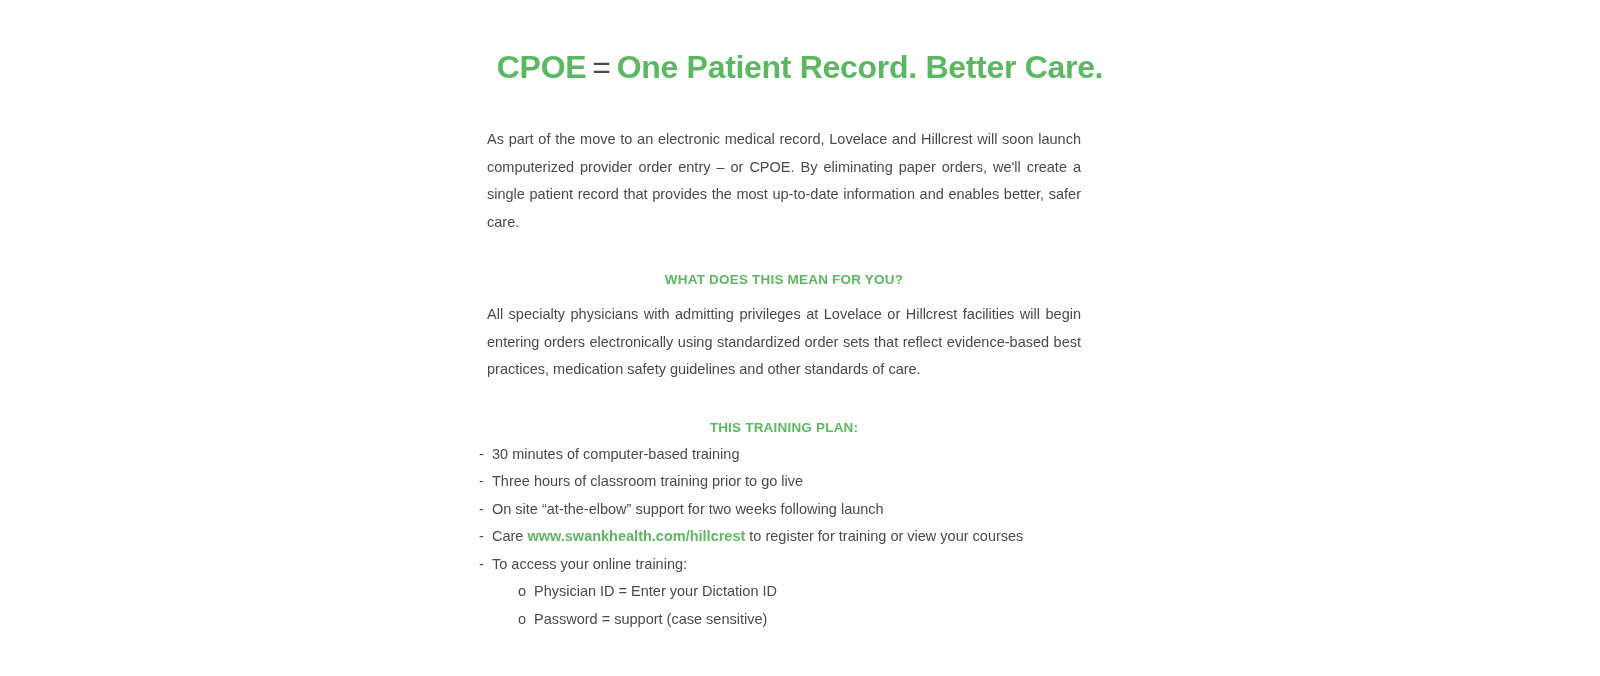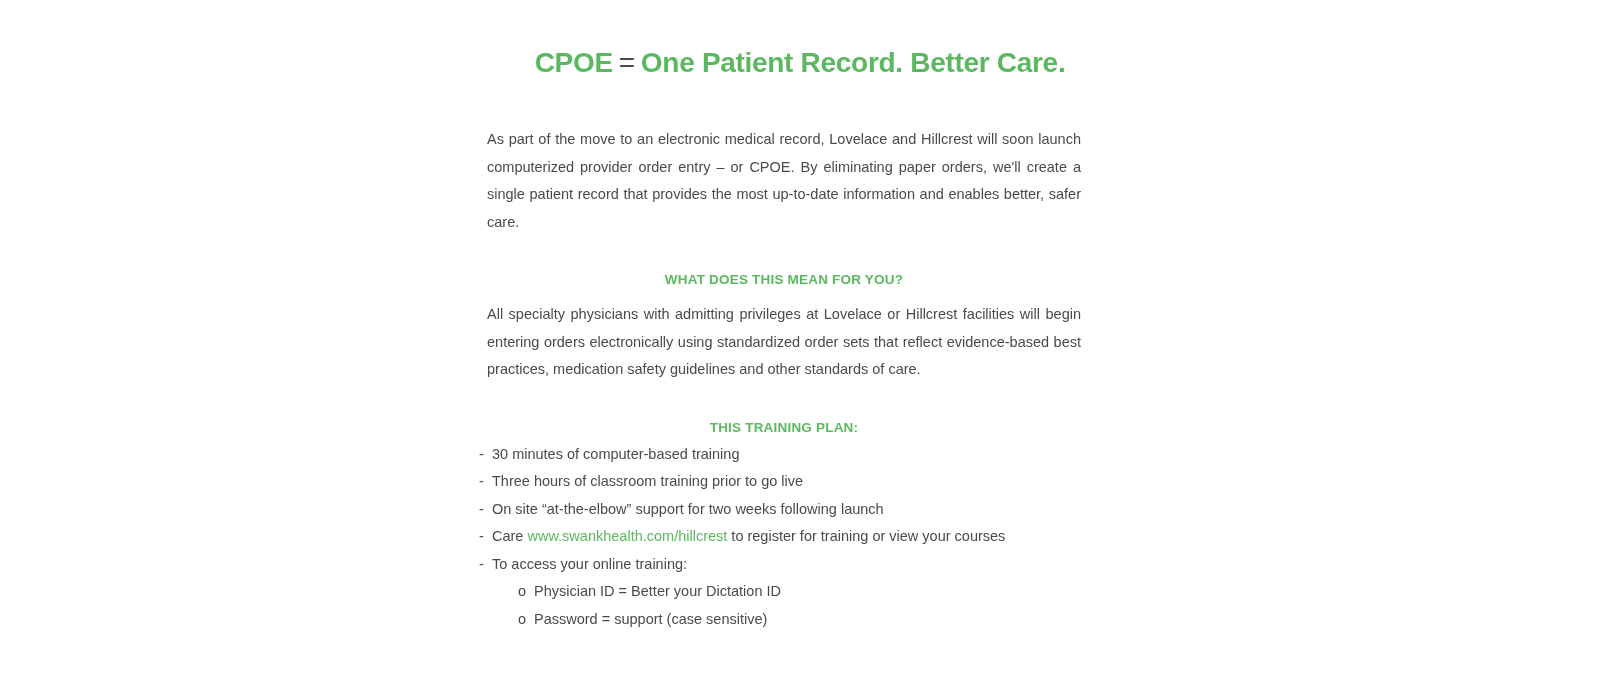--- a/index.html
+++ b/index.html
@@ -20,21 +20,21 @@
     height: 676px;
   }
 
   
   .title {
     position: absolute;
     top: 28px;
     left: 0;
     width: 1600px;
     text-align: center;
-    font-size: 28px;
+    font-size: 32px;
     font-weight: bold;
     letter-spacing: -0.3px;
     white-space: nowrap;
   }
   .title .accent { color: #5cb860; }
   .title .eq {
     color: #4a4a4a;
     font-weight: normal;
     padding: 0 6px;
   }
@@ -70,21 +70,21 @@
   .bullets { margin: 0; padding: 0; list-style: none; }
   .bullet {
     font-size: 14.5px;
     line-height: 27.5px;
     color: #4a4a4a;
     white-space: nowrap;
   }
   .bullet .dash { display: inline-block; width: 13px; }
   .link {
     color: #5cb860;
-    font-weight: normal;
+    font-weight: bold;
     text-decoration: none;
   }
 
   .sub-bullets { margin: 0; padding: 0; list-style: none; }
   .sub-bullet {
     font-size: 14.5px;
     line-height: 27.5px;
     color: #4a4a4a;
     padding-left: 39px;
     white-space: nowrap;
@@ -128,21 +128,21 @@
       <li class="bullet">
         <span class="dash">-</span><span>Care </span><a class="link" href="#">www.swankhealth.com/hillcrest</a><span> to register for training or view your courses</span>
       </li>
       <li class="bullet">
         <span class="dash">-</span><span>To access your online training:</span>
       </li>
     </ul>
 
     <ul class="sub-bullets">
       <li class="sub-bullet">
-        <span class="marker">o</span><span>Physician ID = Better your Dictation ID</span>
+        <span class="marker">o</span><span>Physician ID = Enter your Dictation ID</span>
       </li>
       <li class="sub-bullet">
         <span class="marker">o</span><span>Password = support (case sensitive)</span>
       </li>
     </ul>
 
   </div>
 </div>
 
 </body></html>

